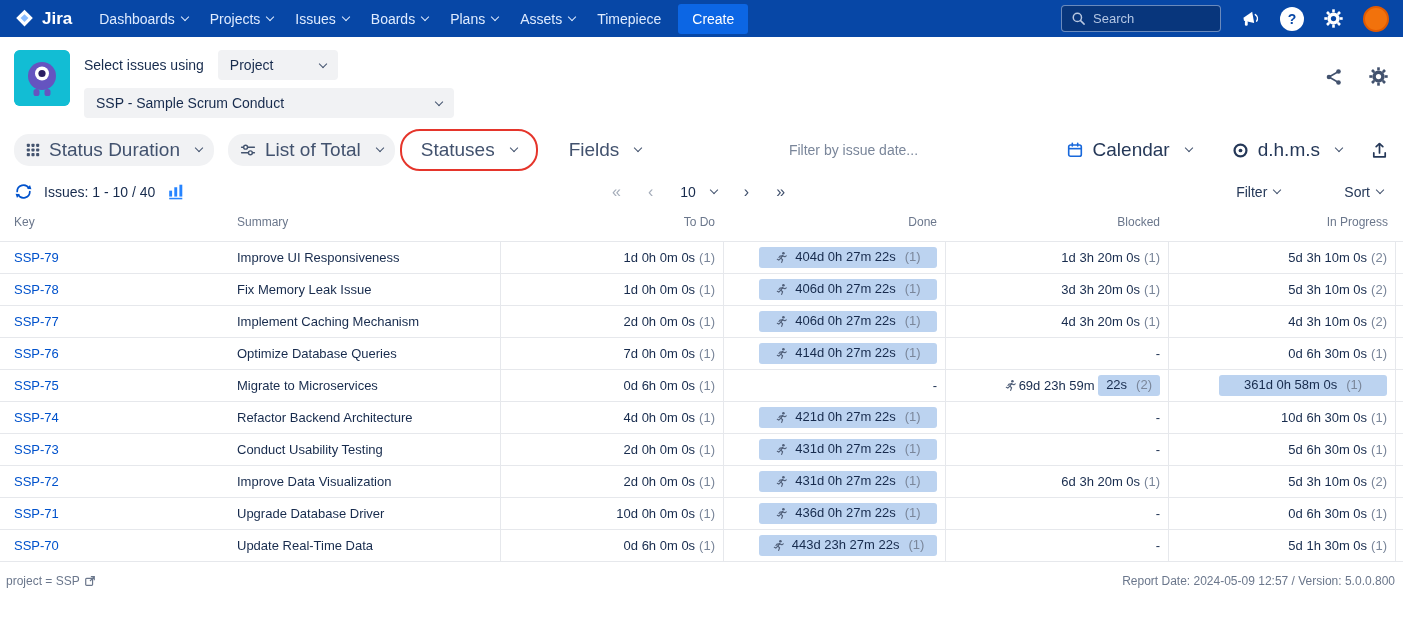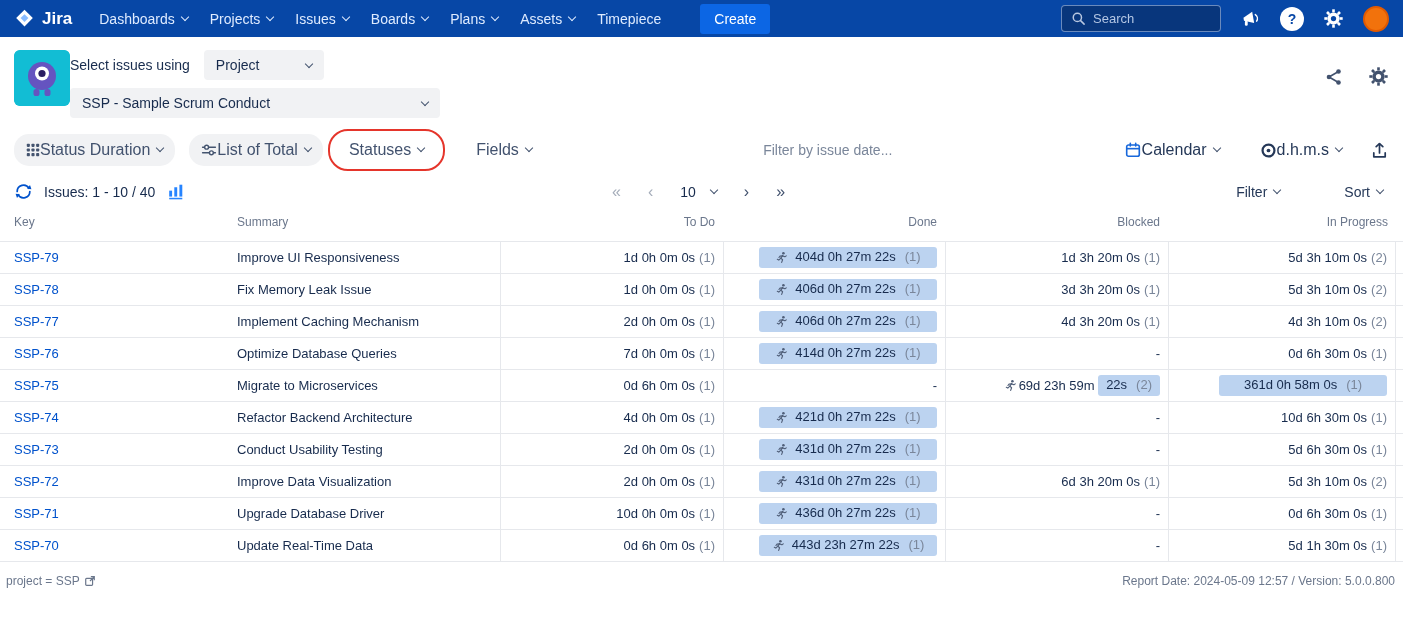--- a/index.html
+++ b/index.html
@@ -8,51 +8,51 @@
 
   
   .topnav{height:37px;background:var(--navbar,#0747A6);display:flex;align-items:center;
     color:#fff;padding:0 14px;position:relative}
   .brand{display:flex;align-items:flex-end;gap:7px;font-size:17px;font-weight:700;margin-right:16px}
   .nav-item{display:flex;align-items:center;font-size:14px;font-weight:500;color:#DEEBFF;
     padding:0 11px;height:37px;cursor:pointer;white-space:nowrap}
   .chev{width:6px;height:6px;border-right:1.8px solid currentColor;border-bottom:1.8px solid currentColor;
     transform:rotate(45deg);display:inline-block;margin-left:7px;margin-top:-4px}
   .create-btn{background:var(--create-button,#0C66E4);color:#fff;border:none;border-radius:3px;
-    font-size:14px;font-weight:500;padding:7px 14px;margin-left:28px;cursor:pointer;
+    font-size:14px;font-weight:500;padding:7px 14px;margin-left:6px;cursor:pointer;
     font-family:"Liberation Sans",sans-serif}
   .topnav-right{margin-left:auto;display:flex;align-items:center;gap:19px}
   .search-box{display:flex;align-items:center;gap:7px;background:rgba(9,30,66,0.42);
     border:1px solid rgba(159,185,224,0.65);border-radius:4px;height:27px;width:160px;padding:0 9px}
   .search-box input{background:transparent;border:none;outline:none;color:#fff;font-size:13px;width:100%;
     font-family:"Liberation Sans",sans-serif}
   .search-box input::placeholder{color:#B3C6E4}
   .nav-icon{display:flex;align-items:center;justify-content:center;cursor:pointer}
   .help-circle{width:24px;height:24px;border-radius:50%;background:#fff;color:#0747A6;
     font-weight:700;font-size:14px;display:flex;align-items:center;justify-content:center}
   .avatar{width:26px;height:26px;border-radius:50%;background:#F2720C;border:2px solid #E25A00}
 
   
-  .app-header{display:flex;gap:0;padding:13px 14px 6px;align-items:flex-start}
+  .app-header{display:flex;gap:14px;padding:13px 14px 6px;align-items:flex-start}
   .app-icon{width:56px;height:56px;border-radius:6px;background:#12BDD4;flex:none;overflow:hidden}
   .head-main{display:flex;flex-direction:column;gap:8px}
   .row1{display:flex;align-items:center;gap:14px}
   .select-label{font-size:14px}
   .dd{display:inline-flex;align-items:center;background:#F1F2F4;border-radius:4px;height:30px;
     padding:0 12px;font-size:14px;color:#172B4D;cursor:pointer;border:none;justify-content:space-between;
     font-family:"Liberation Sans",sans-serif}
   .dd .chev{border-color:#44546F;margin-top:-3px}
   .dd-small{min-width:120px}
   .dd-project{width:370px}
   .header-actions{margin-left:auto;display:flex;align-items:center;gap:24px;color:#42526E;margin-top:16px}
 
   
   .toolbar{display:flex;align-items:center;padding:10px 14px 12px;gap:14px}
-  .tb-btn{display:inline-flex;align-items:center;height:32px;padding:0 12px;border-radius:15px;
-    font-size:16px;color:#42526E;background:#F1F2F4;border:none;cursor:pointer;white-space:nowrap;
+  .tb-btn{display:inline-flex;align-items:center;gap:9px;height:32px;padding:0 12px;border-radius:15px;
+    font-size:19px;color:#42526E;background:#F1F2F4;border:none;cursor:pointer;white-space:nowrap;
     font-family:"Liberation Sans",sans-serif}
   .tb-btn.plain{background:transparent}
   .statuses-wrap{position:relative;display:inline-flex}
   .annotation{position:absolute;top:-5px;bottom:-5px;left:-9px;right:-9px;
     border:2.5px solid var(--annotation,#E5352B);border-radius:20px;pointer-events:none}
   .date-filter{flex:1;text-align:center;color:#7A869A;font-size:14px;cursor:text}
   .toolbar-right{display:flex;align-items:center;gap:16px}
 
   
   .pagebar{display:flex;align-items:center;padding:4px 20px 10px 14px;font-size:14px}

